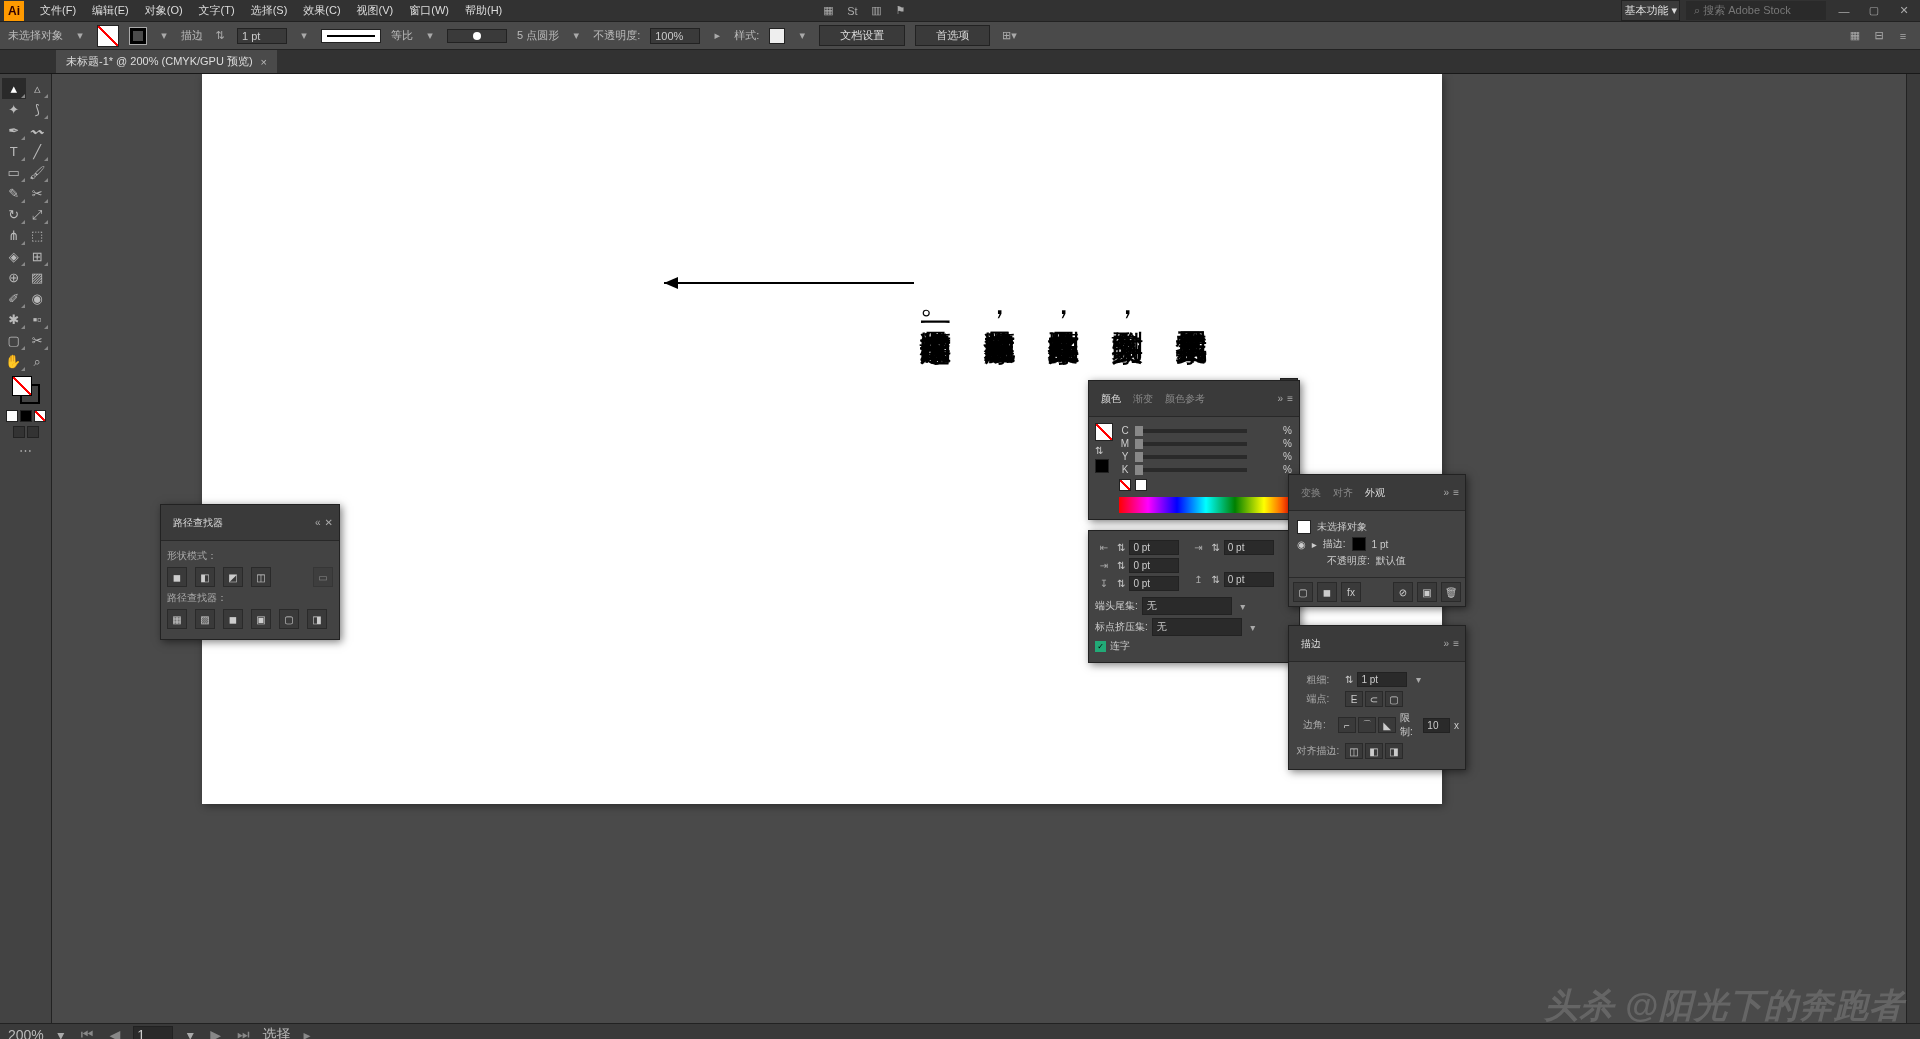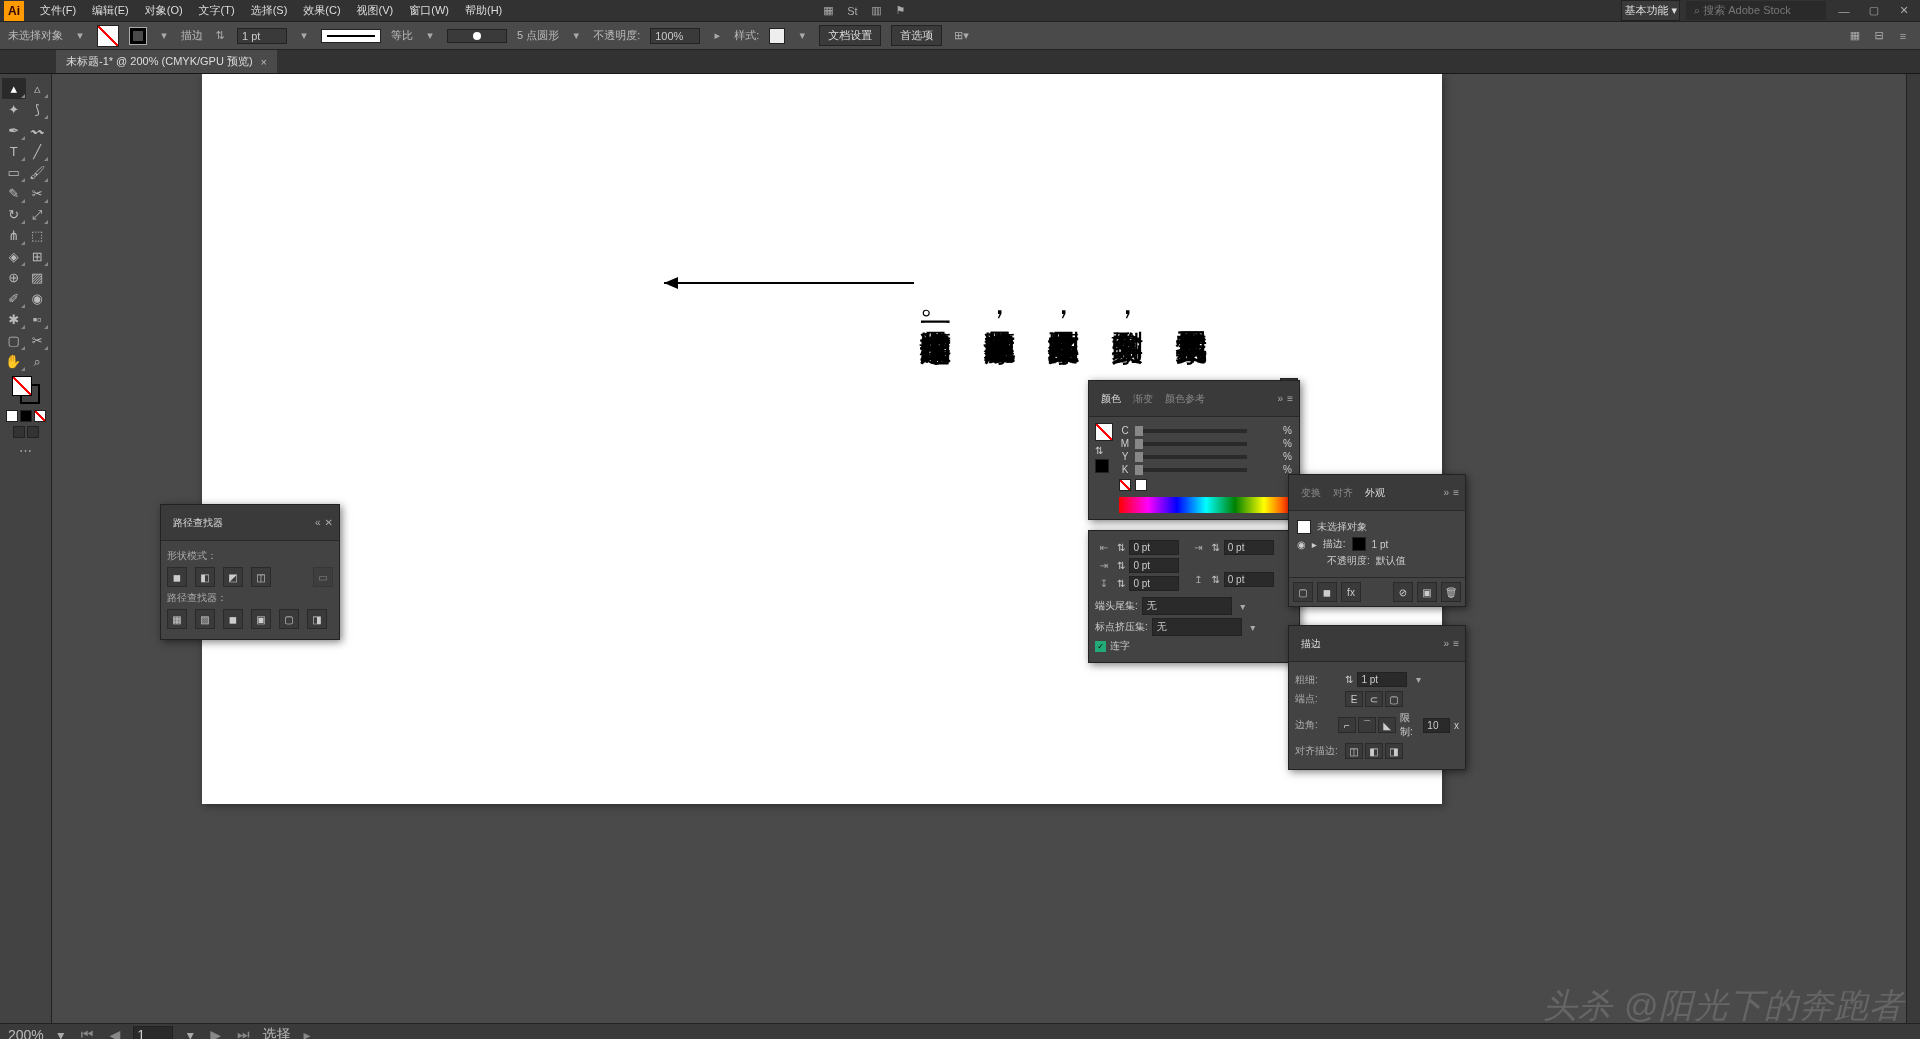--- a/index.html
+++ b/index.html
@@ -21,21 +21,21 @@
 .fill-swatch { width: 22px; height: 22px; background: #fff; border: 1px solid #222; position: relative; }
 .fill-swatch::after { content:''; position:absolute; inset:0; background: linear-gradient(to top right, transparent 46%, red 46%, red 54%, transparent 54%); }
 .stroke-swatch { width: 18px; height: 18px; background: #000; box-shadow: inset 0 0 0 3px #000, inset 0 0 0 100px #4a4a4a; border: 1px solid #aaa; }
 .ctrl-input { background: #3a3a3a; border: 1px solid #222; padding: 1px 4px; color: #ccc; width: 50px; }
 .ctrl-dd { width: 14px; height: 14px; display:inline-flex; align-items:center; justify-content:center; color:#aaa; }
 .stroke-preview { width: 60px; height: 14px; border: 1px solid #222; background: #fff; display: flex; align-items: center; justify-content: center; }
 .stroke-line { width: 48px; height: 2px; background: #000; }
 .brush-preview { width: 60px; height: 14px; border: 1px solid #222; background: #3a3a3a; display:flex; align-items:center; justify-content:center; }
 .brush-dot { width:8px; height:8px; background:#fff; border-radius:50%; }
 .style-swatch { width: 16px; height: 16px; background: #eee; border: 1px solid #222; }
-.ctrl-btn { background: #3a3a3a; border: 1px solid #222; padding: 2px 8px; color: #ddd; }
+.ctrl-btn { background: #3a3a3a; border: 1px solid #222; padding: 2px 20px; color: #ddd; }
 .ctrlbar-right { margin-left: auto; display: flex; gap: 6px; align-items: center;}
 
 
 .tabbar { height: 24px; background: #323232; display: flex; padding-left: 56px; border-bottom: 1px solid #181818; }
 .doc-tab { background: #4a4a4a; padding: 3px 10px; display: flex; align-items: center; gap: 8px; color: #ddd; font-size: 11px; }
 .tab-close { color: #bbb; }
 
 
 .main { height: calc(1039px - 22px - 28px - 24px - 16px); display: flex; }
 .toolbar { width: 52px; background: #434343; padding: 4px 2px; display: flex; flex-direction: column; gap: 0; border-right: 1px solid #222; }
@@ -94,29 +94,29 @@
 
 .char-row { display:flex; align-items:center; gap:4px; margin: 3px 0; }
 .char-icon { width:18px; text-align:center; color:#aaa; }
 .char-input { background:#2a2a2a; border:1px solid #222; width:50px; padding:1px 3px; color:#ccc; }
 .char-dd { width: 90px; background:#2a2a2a; border:1px solid #222; padding:1px 4px; color:#ccc; }
 .appear-row { display:flex; align-items:center; gap:6px; margin:3px 0; padding: 0 2px; }
 .appear-sw { width:14px; height:14px; border:1px solid #222; }
 .icon-row-bottom { display:flex; gap:4px; padding: 4px; border-top:1px solid #2a2a2a; }
 
 .stroke-grp-row { display:flex; align-items:center; gap:4px; margin:4px 0; }
-.stroke-label { width:46px; text-align:left; color:#aaa; }
+.stroke-label { width:46px; text-align:center; color:#aaa; }
 .btn-tri { display:flex; gap:2px; }
 .btn-tri .pf-btn { width:18px; height:16px; }
 .checkbox { width:11px; height:11px; background:#2a7; display:inline-flex; align-items:center; justify-content:center; font-size:8px; color:#000; }
 
 .dock-strip { position:absolute; top: 378px; left: 1280px; width: 18px; background: #3a3a3a; border:1px solid #222; padding:2px; display:flex; flex-direction:column; gap:4px; }
 .dock-icon { width:14px; height:14px; background:#555; }
 
-.watermark { position:absolute; bottom: 10px; right: 16px; font-size: 34px; color: rgba(120,120,120,.6); font-weight: normal; font-style: italic; pointer-events: none; letter-spacing: 1px; }
+.watermark { position:absolute; bottom: 10px; right: 16px; font-size: 34px; color: rgba(120,120,120,.6); font-weight: bold; font-style: italic; pointer-events: none; letter-spacing: 1px; }
 .pathfinder-panel { top: 504px; left: 160px; width: 180px; }
 </style>
 </head>
 <body>
 
 <div class="menubar">
   <div class="ai-logo">Ai</div>
   <div class="menu-item">文件(F)</div>
   <div class="menu-item">编辑(E)</div>
   <div class="menu-item">对象(O)</div>

